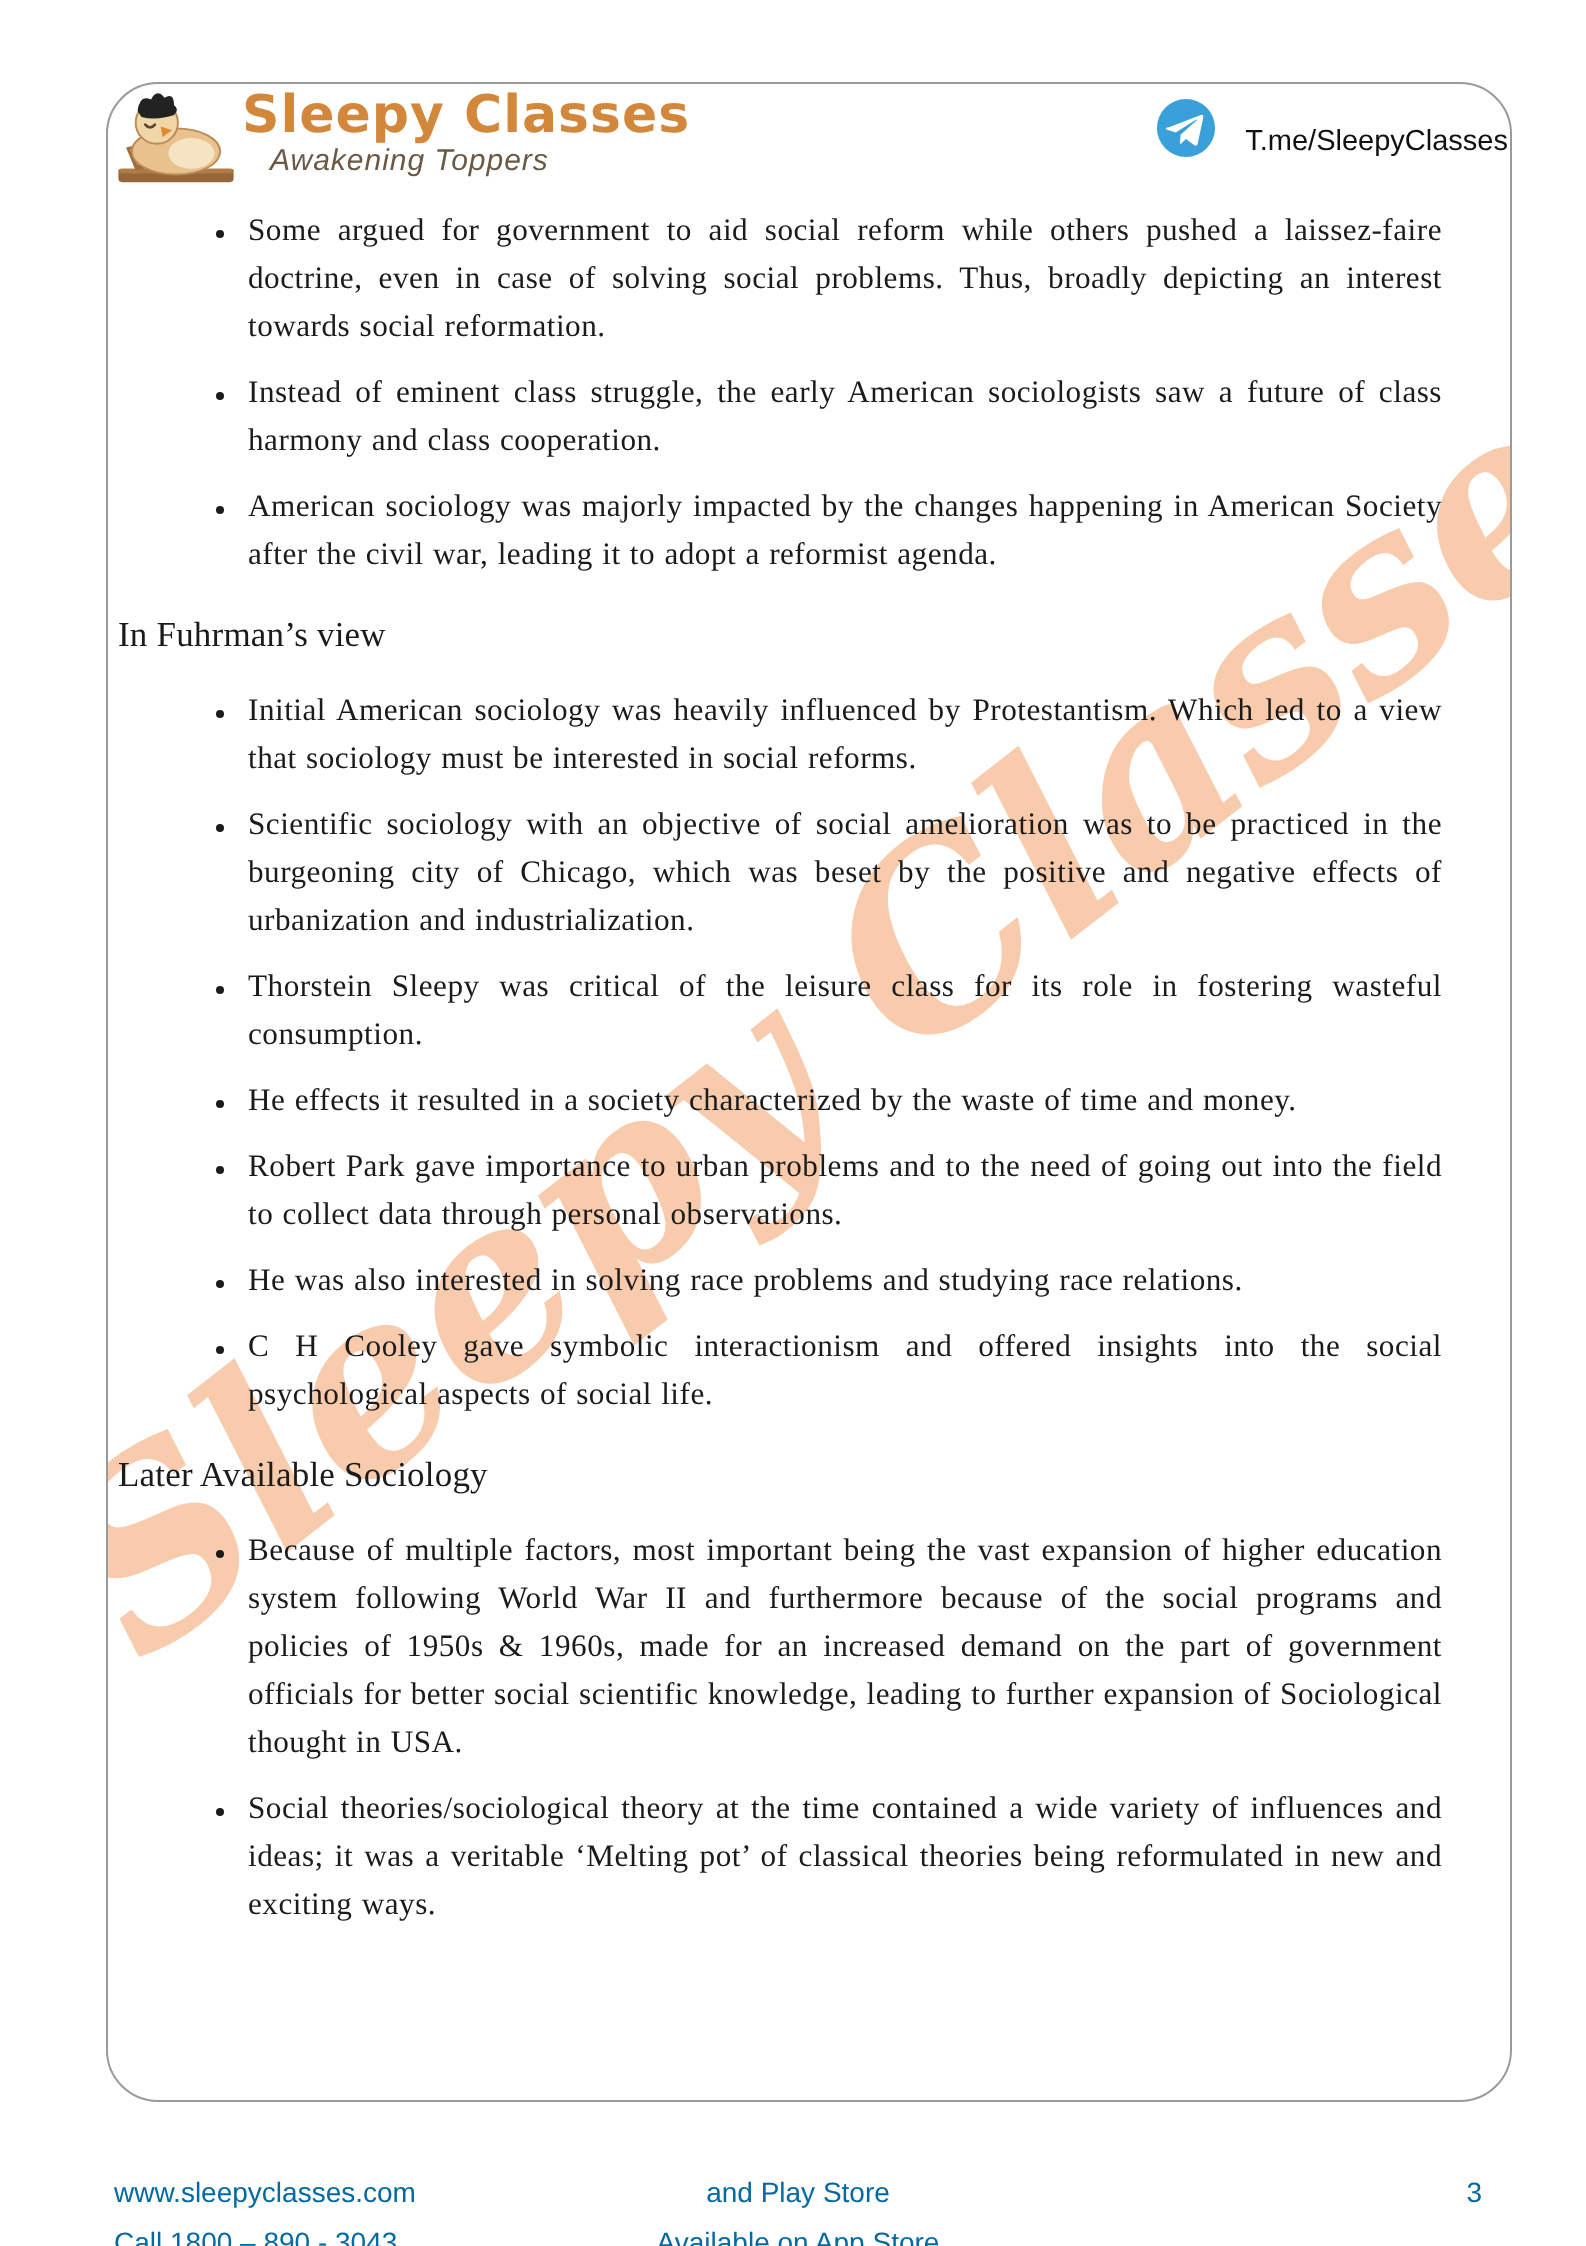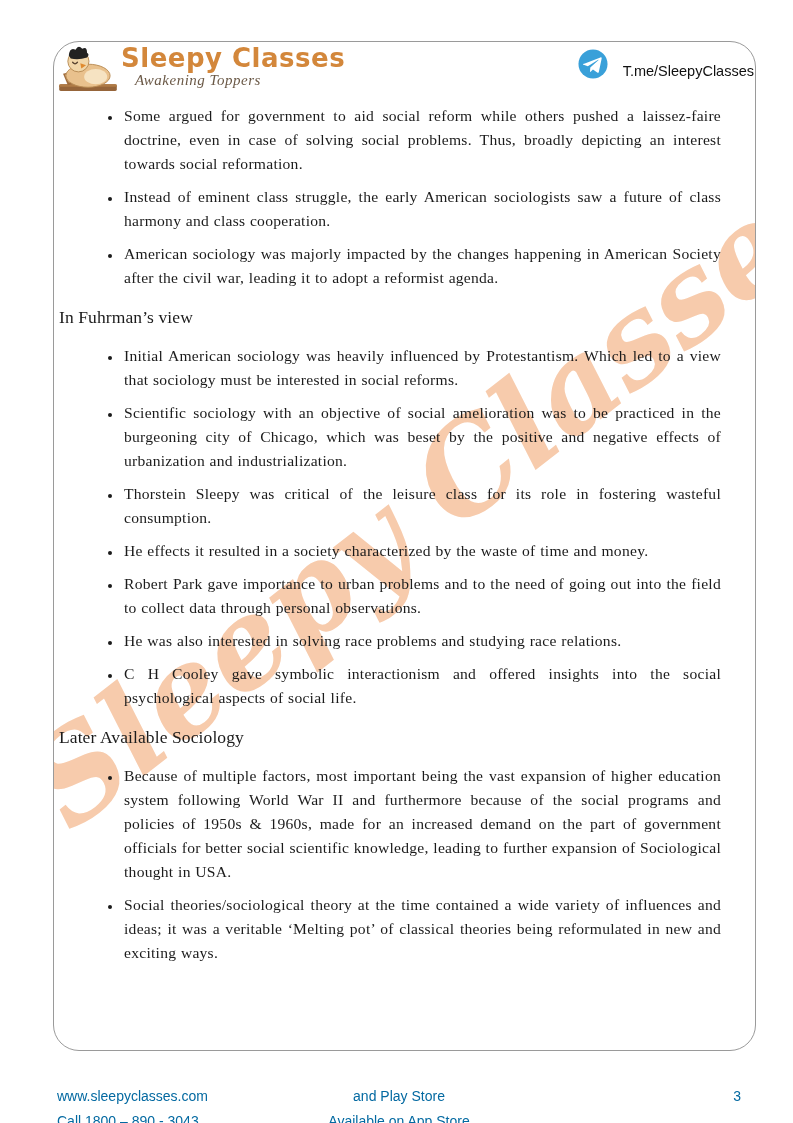--- a/index.html
+++ b/index.html
@@ -34,21 +34,21 @@
     position:relative;z-index:1;height:46px;padding:4px 2px 0 3px;
   }
   .brand{position:absolute;left:3px;top:3px;display:flex;align-items:flex-start;}
   .owl{width:62px;height:48px;flex:0 0 auto;}
   .brand-text{margin-left:2px;}
   .brand-name{
     font-family:"DejaVu Sans", sans-serif;font-weight:bold;
     font-size:26px;line-height:27px;color:var(--brand_orange);letter-spacing:0.5px;
   }
   .brand-tagline{
-    font-family:Liberation Serif, serif;font-style:italic;
+    font-family:Liberation Sans, sans-serif;font-style:italic;
     font-size:15px;line-height:17px;color:var(--tagline_brown);margin-left:14px;letter-spacing:0.5px;
   }
   .telegram{
     position:absolute;right:1px;top:7px;display:flex;align-items:flex-end;gap:15px;
   }
   .tg-icon{width:30px;height:30px;}
   .tg-handle{
     font-family:"Liberation Sans", sans-serif;font-size:14.5px;color:#111;
   }
   .sheet-main{

